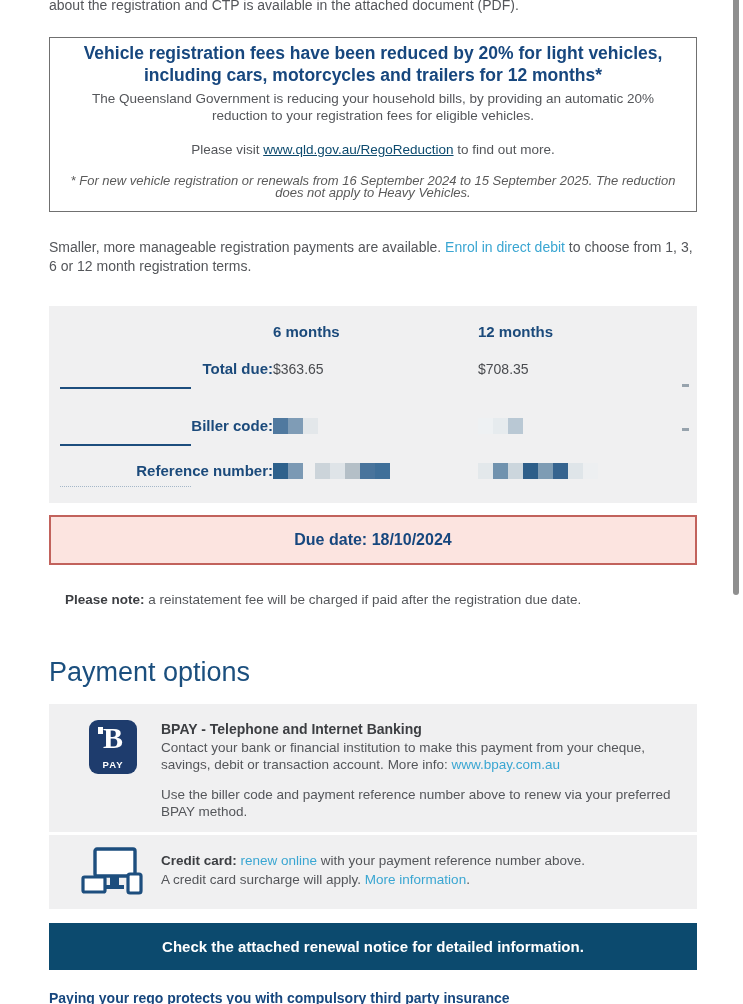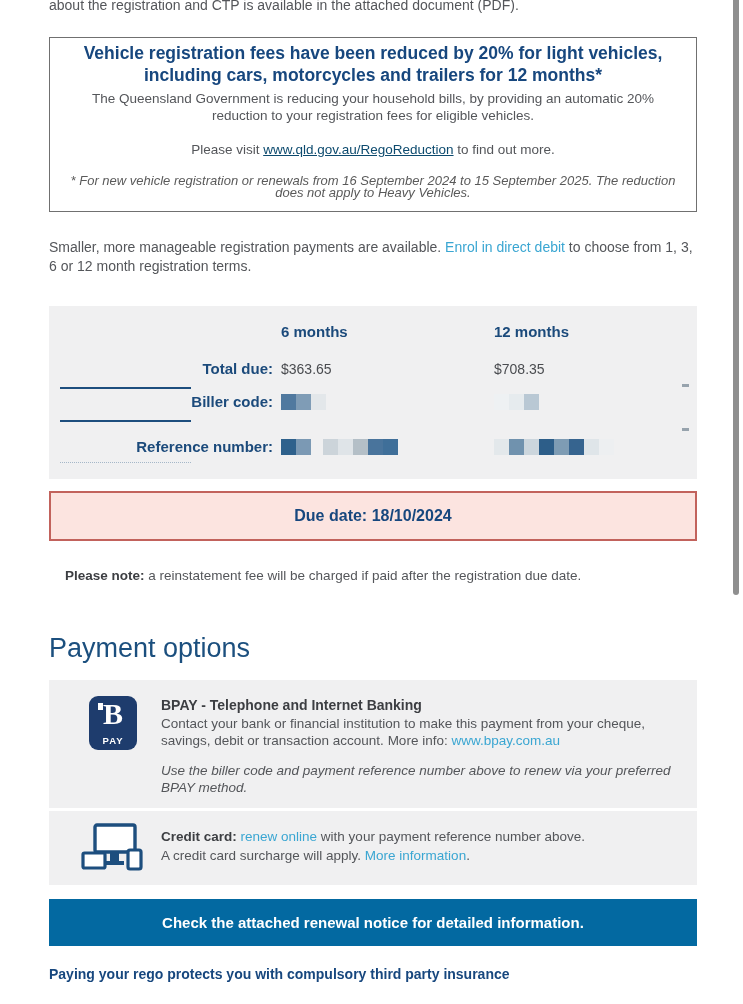--- a/index.html
+++ b/index.html
@@ -19,25 +19,25 @@
   .promo-visit { margin-top:18px; font-size:13.5px; color:#54565a; }
   .link-navy { color:#0c4a6e; text-decoration:underline; cursor:pointer; }
   .promo-fine { margin-top:18px; font-size:13px; font-style:italic; color:#5a5a5a; line-height:12px; }
 
   .dd-para { margin-top:26px; font-size:14px; line-height:19px; color:#54565a; }
   .link-cyan { color:#3aa6d2; text-decoration:none; cursor:pointer; }
 
   
   .fee-table { position:relative; margin-top:30px; background:#f0f0f1;
     padding:17px 0 16px 11px; }
-  .ft-row { display:grid; grid-template-columns:213px 205px 1fr; align-items:start;gap:8px; }
+  .ft-row { display:grid; grid-template-columns:213px 205px 1fr; align-items:start; }
   .ft-head { font-size:15px; font-weight:bold; color:#1b4a7b; line-height:18px; }
   .ft-label { font-size:15px; font-weight:bold; color:#1b4a7b; line-height:18px;text-align:right; }
   .ft-value { font-size:14px; color:#4a4c50; line-height:18px; }
-  .row-1 { margin-top:19px; } .row-2 { margin-top:4px; } .row-3 { margin-top:16px; }
+  .row-1 { margin-top:19px; } .row-2 { margin-top:28px; } .row-3 { margin-top:16px; }
   .label-underline { width:131px; border-top:2px solid #1d4e7e; margin-top:9px; }
   .label-underline.faint { border-top:1px dotted #1d4e7e; opacity:.35; margin-top:6px; }
   .redact { display:flex; margin-top:1px; }
   .redact .px { width:15px; height:16px; display:inline-block; flex:none; }
   .redact-group { display:flex; gap:12px; }
   .dash-mark { position:absolute; right:8px; width:7px; height:3px; background:#97a3ad; }
   .dash-1 { top:78px; } .dash-2 { top:122px; }
 
   
   .due-box { margin-top:12px; background:#fce4e0; border:2px solid #c2625c;
@@ -49,36 +49,36 @@
 
   .pay-heading { margin-top:48px; font-size:27px; font-weight:400; color:#1b4f7e; line-height:32px; }
 
   
   .pay-section { margin-top:16px; background:#f0f0f1; padding:16px 16px 14px 16px; }
   .pay-row { display:flex; align-items:flex-start; }
   .pay-icon-col { width:96px; flex:none; display:flex; justify-content:center; }
   .pay-text-col { flex:1; }
   .bpay-title { font-size:14px; font-weight:bold; color:#3c3e42; line-height:18px; }
   .bpay-body { font-size:13.5px; color:#54565a; line-height:17px; margin-top:1px; }
-  .bpay-secondary { margin:12px 0 6px 96px; font-size:13.5px; color:#54565a; line-height:17px;font-style:italic; }
+  .bpay-secondary { margin:12px 0 6px 96px; font-size:13.5px; color:#54565a; line-height:17px; }
   .pay-divider { border-top:3px solid #ffffff; margin:12px -16px; }
   .cc-text { font-size:13.5px; color:#54565a; line-height:19px; margin-top:4px; }
   .cc-bold { font-weight:bold; color:#3c3e42; }
 
   
   .bpay-logo { width:48px; height:54px; background:#1e3c6d; border-radius:9px;
     position:relative; color:#ffffff; }
   .bpay-b { position:absolute; top:1px; left:0; right:0; text-align:center;
     font-size:30px; font-weight:bold; font-family:"Liberation Serif","DejaVu Serif",serif; }
   .bpay-dot { position:absolute; top:7px; left:9px; width:5px; height:7px; background:#ffffff; }
   .bpay-pay { position:absolute; bottom:4px; left:0; right:0; text-align:center;
     font-size:9.5px; font-weight:bold; letter-spacing:1px; }
 
   
-  .banner { margin-top:14px; background:#0369a1; text-align:center; padding:14px 8px; }
+  .banner { margin-top:14px; background:#0c4a6e; text-align:center; padding:14px 8px; }
   .banner-text { color:#ffffff; font-size:15px; font-weight:bold; line-height:19px; }
 
   .footer-line { margin-top:20px; font-size:14px; font-weight:bold; color:#17477e; line-height:17px; }
 
   
   .scrollbar-track { position:absolute; top:0; right:0; width:11px; height:1004px; background:#ffffff; }
   .scrollbar-thumb { position:absolute; top:0; right:4px; width:6px; height:597px;
     background:#8f8f8f; border-radius:0 0 3px 3px; }
 </style>
 </head>

